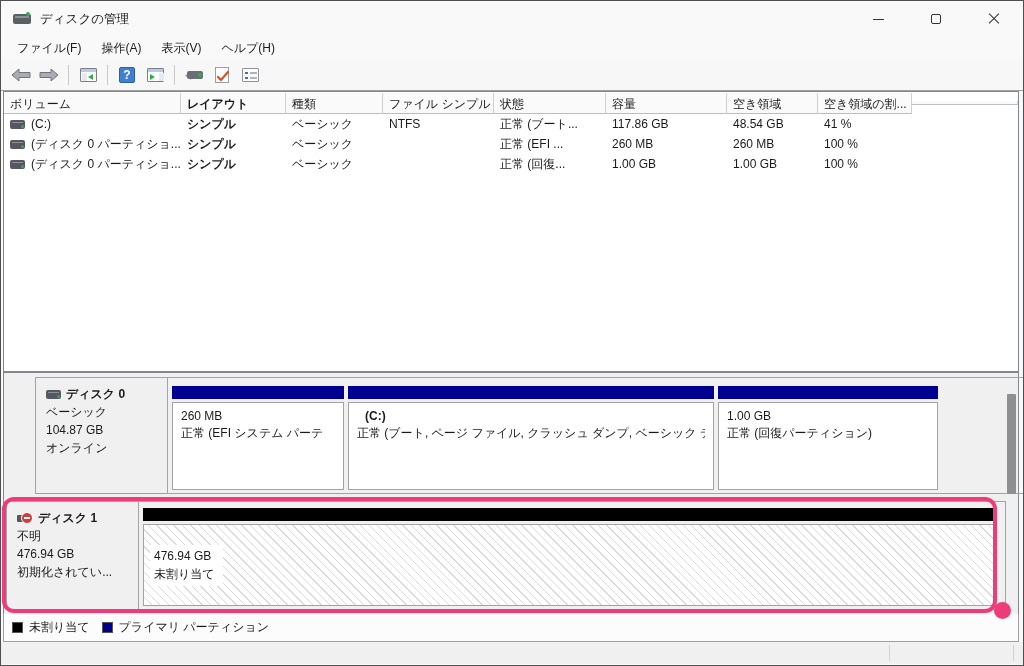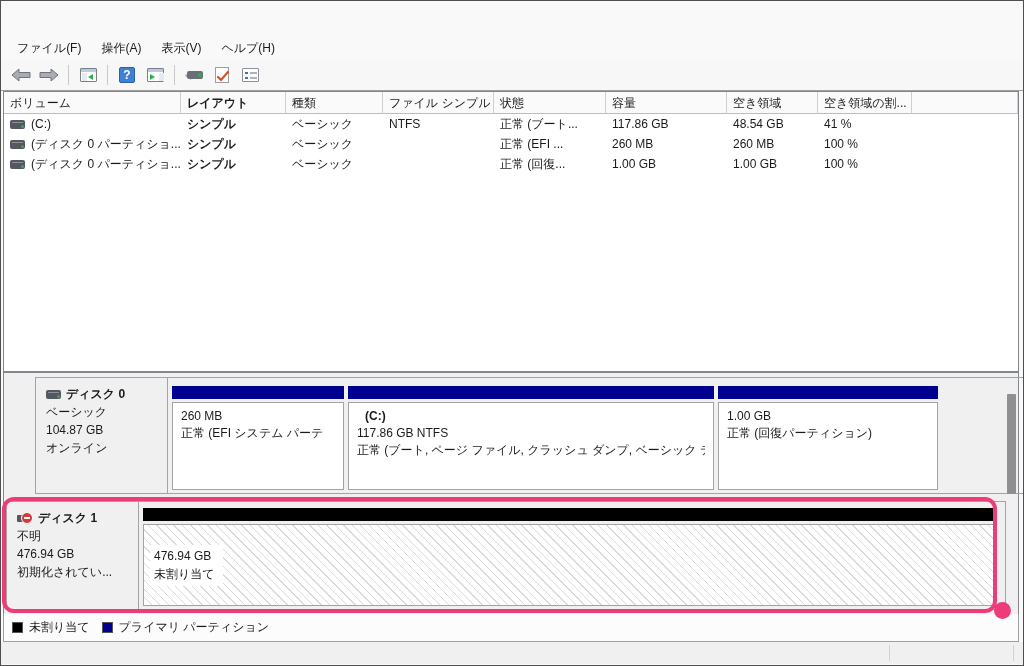--- a/index.html
+++ b/index.html
@@ -45,21 +45,21 @@
   .doc-check svg { position:absolute; left:0px; top:2px; }
   .props-ico { position:relative; width:17px; height:14px; background:#fdfdfd; border:1px solid #8d9198; border-radius:1px; }
   .props-ico i { position:absolute; height:2px; background:#aeb2b9; }
   .props-ico .c1 { left:2px; top:3px; width:3px; background:#3f6fc4; }
   .props-ico .c2 { left:2px; top:8px; width:3px; background:#3f6fc4; }
   .props-ico .l1 { left:7px; top:3px; width:7px; }
   .props-ico .l2 { left:7px; top:8px; width:7px; }
 
   
   .listpane { position:absolute; left:2px; top:90px; width:1016px; height:281px; background:#fff; border:1px solid #82878f; }
-  .lheader { display:flex; height:22px; }
+  .lheader { display:flex; height:22px;align-items:center; }
   .hcell { border-right:1px solid #cfcfcf; border-bottom:1px solid #bdbdbd; background:#fafafa; padding:3px 0 0 6px; white-space:nowrap; overflow:hidden; }
   .lrow { display:flex; height:20px; align-items:center; }
   .ccell { padding-left:6px; white-space:nowrap; overflow:hidden; display:flex; align-items:center; height:100%; }
   .vol-ico { width:15px; height:9px; background:#55585e; border-radius:2px; position:relative; margin-right:6px; flex:none; }
   .vol-ico:before { content:""; position:absolute; left:2px; top:2px; width:11px; height:1px; background:#8b8f96; }
   .vol-ico:after { content:""; position:absolute; right:1px; bottom:1px; width:3px; height:3px; background:#2fae4e; border-radius:50%; }
   .w0{width:177px;} .w1{width:105px;font-weight:bold;} .w2{width:97px;} .w3{width:111px;} .w4{width:112px;} .w5{width:121px;} .w6{width:91px;} .w7{width:94px;} .w8{flex:1;}
 
   
   .graphpane { position:absolute; left:2px; top:371px; width:1016px; height:242px; background:#f0f0f0; border-left:1px solid #82878f; border-right:1px solid #82878f; border-top:1px solid #82878f; }
@@ -92,20 +92,38 @@
 
   
   .annotation-rect { position:absolute; left:1px; top:496px; width:995px; height:116px; border:4px solid #ee3c7b; border-radius:12px; pointer-events:none; }
   .annotation-dot { position:absolute; left:993px; top:601px; width:17px; height:17px; border-radius:50%; pointer-events:none; }
 </style>
 </head>
 <body>
 
 <div class="window">
 
+  <div class="titlebar">
+    <div class="app-icon">
+        <div class="disk"></div>
+        <div class="led"></div>
+      </div>
+    <div class="title-text">ディスクの管理</div>
+    <div class="win-controls">
+      <div class="win-btn">
+          <div class="glyph-min"></div>
+        </div>
+      <div class="win-btn">
+          <div class="glyph-max"></div>
+        </div>
+      <div class="win-btn">
+          <div class="glyph-close"></div>
+        </div>
+    </div>
+  </div>
 
   <div class="menubar">
     <div class="menu-item">ファイル(F)</div>
     <div class="menu-item">操作(A)</div>
     <div class="menu-item">表示(V)</div>
     <div class="menu-item">ヘルプ(H)</div>
   </div>
 
   <div class="toolbar">
     <div class="tbtn">
@@ -233,21 +251,20 @@
         <div class="pbox">
           <div class="plabel"></div>
           <div>260 MB</div>
           <div>正常 (EFI システム パーテ</div>
         </div>
       </div>
       <div class="partition" style="left:312px; width:366px;">
         <div class="pbar" style="background-color: rgb(0, 0, 144);"></div>
         <div class="pbox">
           <div class="plabel">(C:)</div>
-          <div>117.86 GB NTFS</div>
           <div>正常 (ブート, ページ ファイル, クラッシュ ダンプ, ベーシック テ</div>
         </div>
       </div>
       <div class="partition" style="left:682px; width:220px;">
         <div class="pbar" style="background-color: rgb(0, 0, 144);"></div>
         <div class="pbox">
           <div class="plabel"></div>
           <div>1.00 GB</div>
           <div>正常 (回復パーティション)</div>
         </div>

